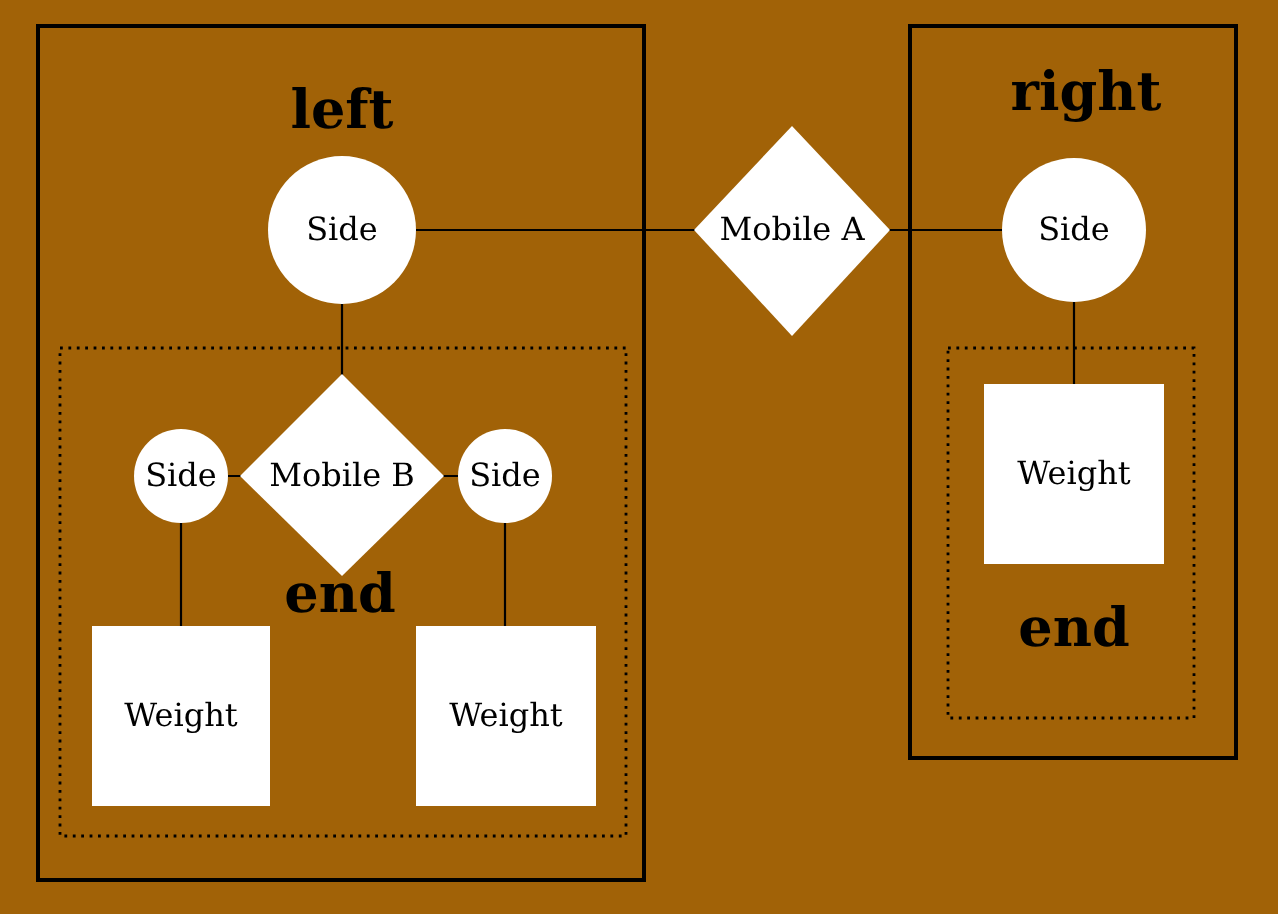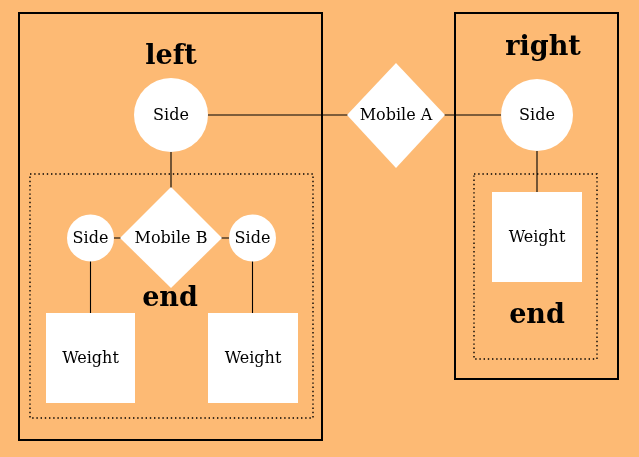--- a/index.html
+++ b/index.html
@@ -4,21 +4,21 @@
 <style>
   html, body {
     margin: 0;
     padding: 0;
     background: #ffffff;
   }
   .stage {
     position: relative;
     width: 639px;
     height: 457px;
-    background: #fdba74;
+    background: #a16207;
     overflow: hidden;
   }
   svg {
     display: block;
   }
   svg text {
     font-family: "DejaVu Serif", "Liberation Serif", serif;
     fill: #000000;
   }
   .node-label {

